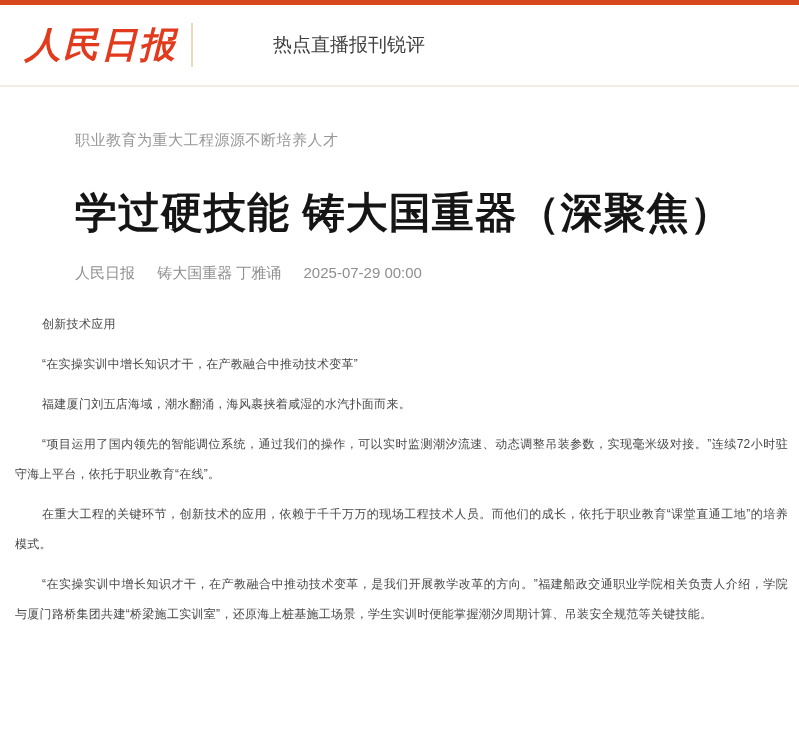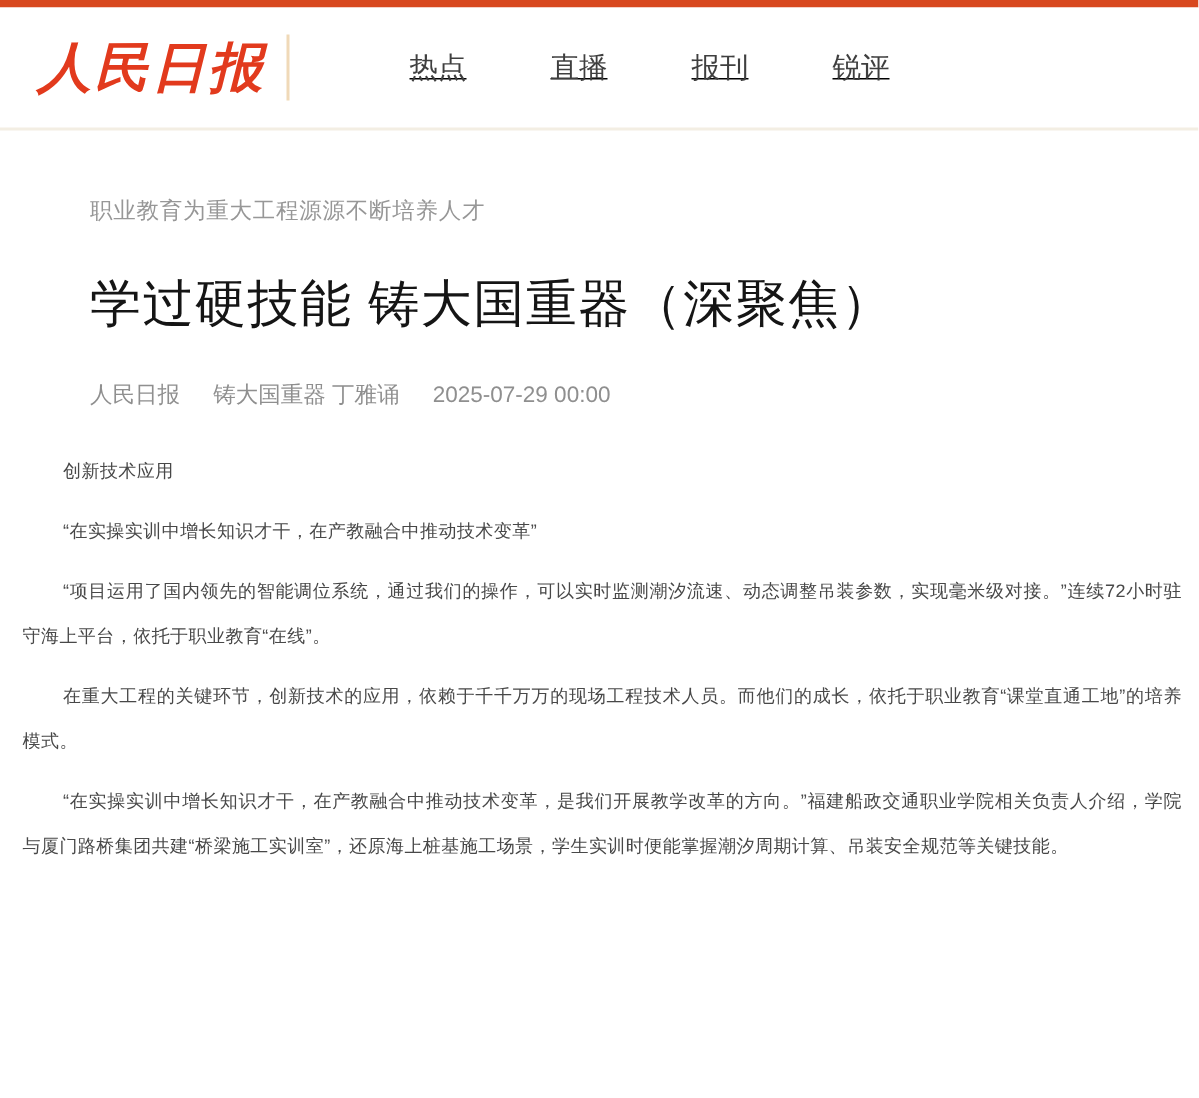--- a/index.html
+++ b/index.html
@@ -56,41 +56,39 @@
   .logo-edition {
     font-size: 31px;
     font-weight: bold;
     color: var(--edition-orange);
     letter-spacing: 1px;
     line-height: 1;
   }
   .main-nav {
     margin-left: 66px;
     display: flex;
-    gap: 56px;
-    text-decoration: underline;
   }
   .nav-item {
     font-size: 19px;
     color: var(--nav-text);
     cursor: pointer;
     white-space: nowrap;
   }
   .article-head {
-    padding: 44px 40px 0 60px;
+    padding: 44px 40px 0 75px;
   }
   .kicker {
     font-size: 15px;
     color: var(--muted-text);
     letter-spacing: 0.5px;
   }
   .article-title {
-    margin-top: 30px;
-    font-size: 34px;
-    font-weight: normal;
+    margin-top: 40px;
+    font-size: 42px;
+    font-weight: bold;
     color: var(--title-text);
     letter-spacing: 1px;
     line-height: 46px;
   }
   .byline {
     margin-top: 28px;
     font-size: 15px;
     color: var(--byline-text);
   }
   .byline span { margin-right: 18px; }
@@ -133,17 +131,18 @@
     <div class="byline">
       <span>人民日报</span>
       <span>铸大国重器 丁雅诵</span>
       <span>2025-07-29 00:00</span>
     </div>
   </div>
 
   <div class="article-body">
     <p>创新技术应用</p>
     <p>“在实操实训中增长知识才干，在产教融合中推动技术变革”</p>
+    <p>福建厦门刘五店海域，潮水翻涌，海风裹挟着咸湿的水汽扑面而来。</p>
     <p>“项目运用了国内领先的智能调位系统，通过我们的操作，可以实时监测潮汐流速、动态调整吊装参数，实现毫米级对接。”连续72小时驻守海上平台，依托于职业教育“在线”。</p>
     <p>在重大工程的关键环节，创新技术的应用，依赖于千千万万的现场工程技术人员。而他们的成长，依托于职业教育“课堂直通工地”的培养模式。</p>
     <p>“在实操实训中增长知识才干，在产教融合中推动技术变革，是我们开展教学改革的方向。”福建船政交通职业学院相关负责人介绍，学院与厦门路桥集团共建“桥梁施工实训室”，还原海上桩基施工场景，学生实训时便能掌握潮汐周期计算、吊装安全规范等关键技能。</p>
   </div>
 </main>
 
 </body></html>

